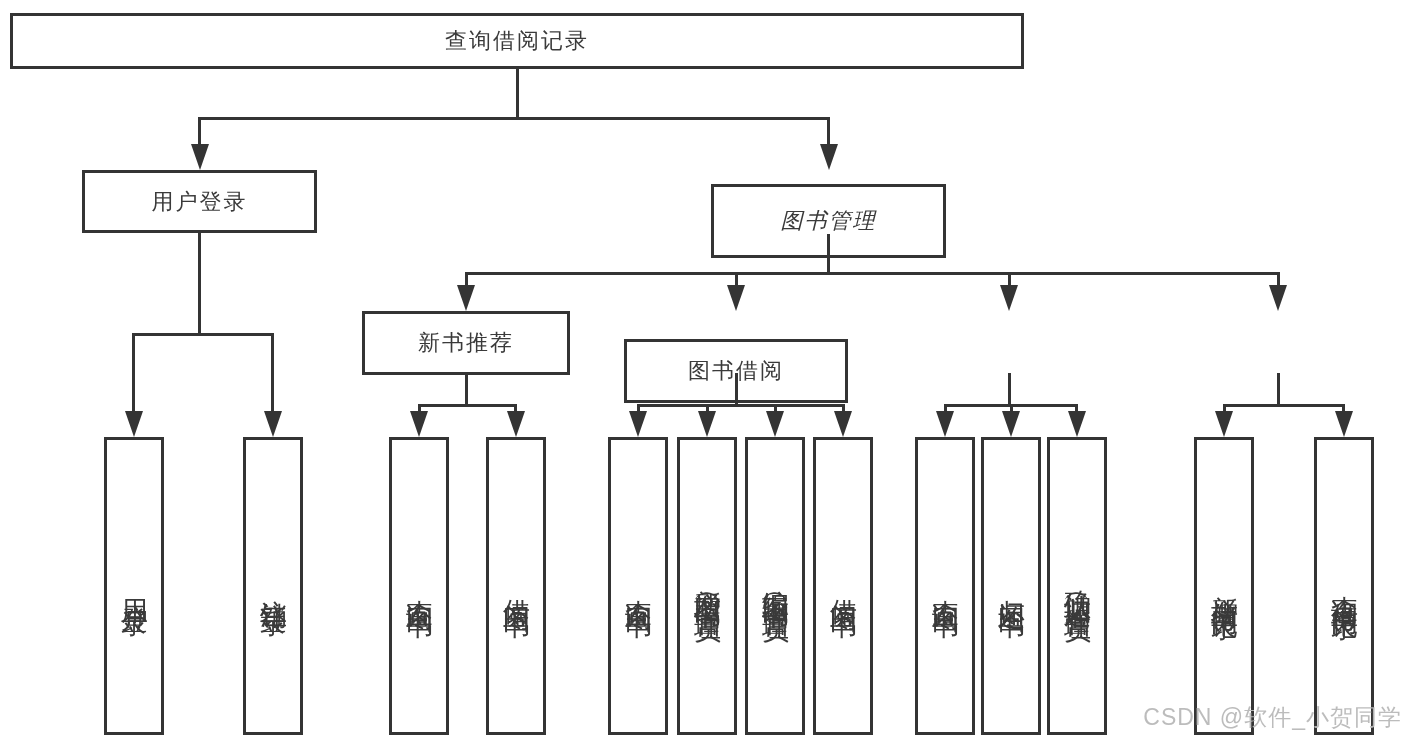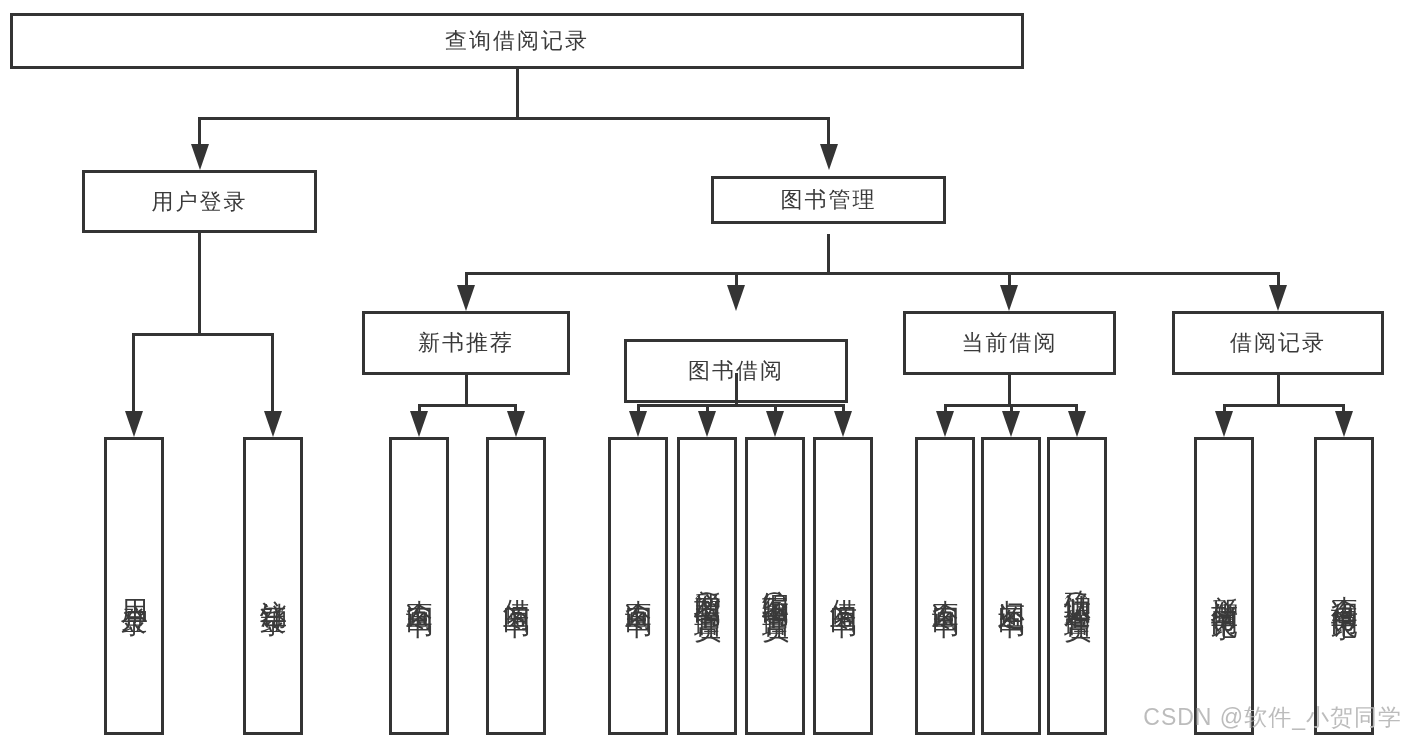--- a/index.html
+++ b/index.html
@@ -74,21 +74,21 @@
   <div class="vline" style="left:516px; top:69px; height:49px;"></div>
   <div class="hline" style="left:198px; top:117px; width:632px;"></div>
   <div class="vline" style="left:198px; top:117px; height:28px;"></div>
   <div class="arrow" style="left:191px; top:144px;"></div>
   <div class="vline" style="left:827px; top:117px; height:28px;"></div>
   <div class="arrow" style="left:820px; top:144px;"></div>
 
   <div class="box h-box" style="left:82px; top:170px; width:235px; height:63px;">
     <span>用户登录</span>
   </div>
-  <div class="box h-box" style="left:711px; top:176px; width:235px; height:48px;">
+  <div class="box h-box" style="left:711px; top:184px; width:235px; height:74px;font-style:italic;">
     <span>图书管理</span>
   </div>
 
   <div class="vline" style="left:198px; top:233px; height:102px;"></div>
   <div class="hline" style="left:132px; top:333px; width:142px;"></div>
   <div class="vline" style="left:132px; top:333px; height:80px;"></div>
   <div class="vline" style="left:271px; top:333px; height:80px;"></div>
   <div class="arrow" style="left:125px; top:411px;"></div>
   <div class="arrow" style="left:264px; top:411px;"></div>
 
@@ -101,26 +101,20 @@
   <div class="arrow" style="left:457px; top:285px;"></div>
   <div class="arrow" style="left:727px; top:285px;"></div>
   <div class="arrow" style="left:1000px; top:285px;"></div>
   <div class="arrow" style="left:1269px; top:285px;"></div>
 
   <div class="box h-box" style="left:362px; top:311px; width:208px; height:64px;justify-content:center;">
     <span>新书推荐</span>
   </div>
   <div class="box h-box" style="left:624px; top:311px; width:224px; height:64px;margin-top:28px;">
     <span>图书借阅</span>
-  </div>
-  <div class="box h-box" style="left:903px; top:311px; width:213px; height:64px;">
-    <span>当前借阅</span>
-  </div>
-  <div class="box h-box" style="left:1172px; top:311px; width:212px; height:64px;">
-    <span>借阅记录</span>
   </div>
 
   <div class="vline" style="left:465px; top:373px; height:34px;"></div>
   <div class="hline" style="left:418px; top:404px; width:99px;"></div>
   <div class="vline" style="left:418px; top:404px; height:9px;"></div>
   <div class="vline" style="left:514px; top:404px; height:9px;"></div>
   <div class="arrow" style="left:410px; top:411px;"></div>
   <div class="arrow" style="left:507px; top:411px;"></div>
 
   <div class="vline" style="left:735px; top:373px; height:34px;"></div>

